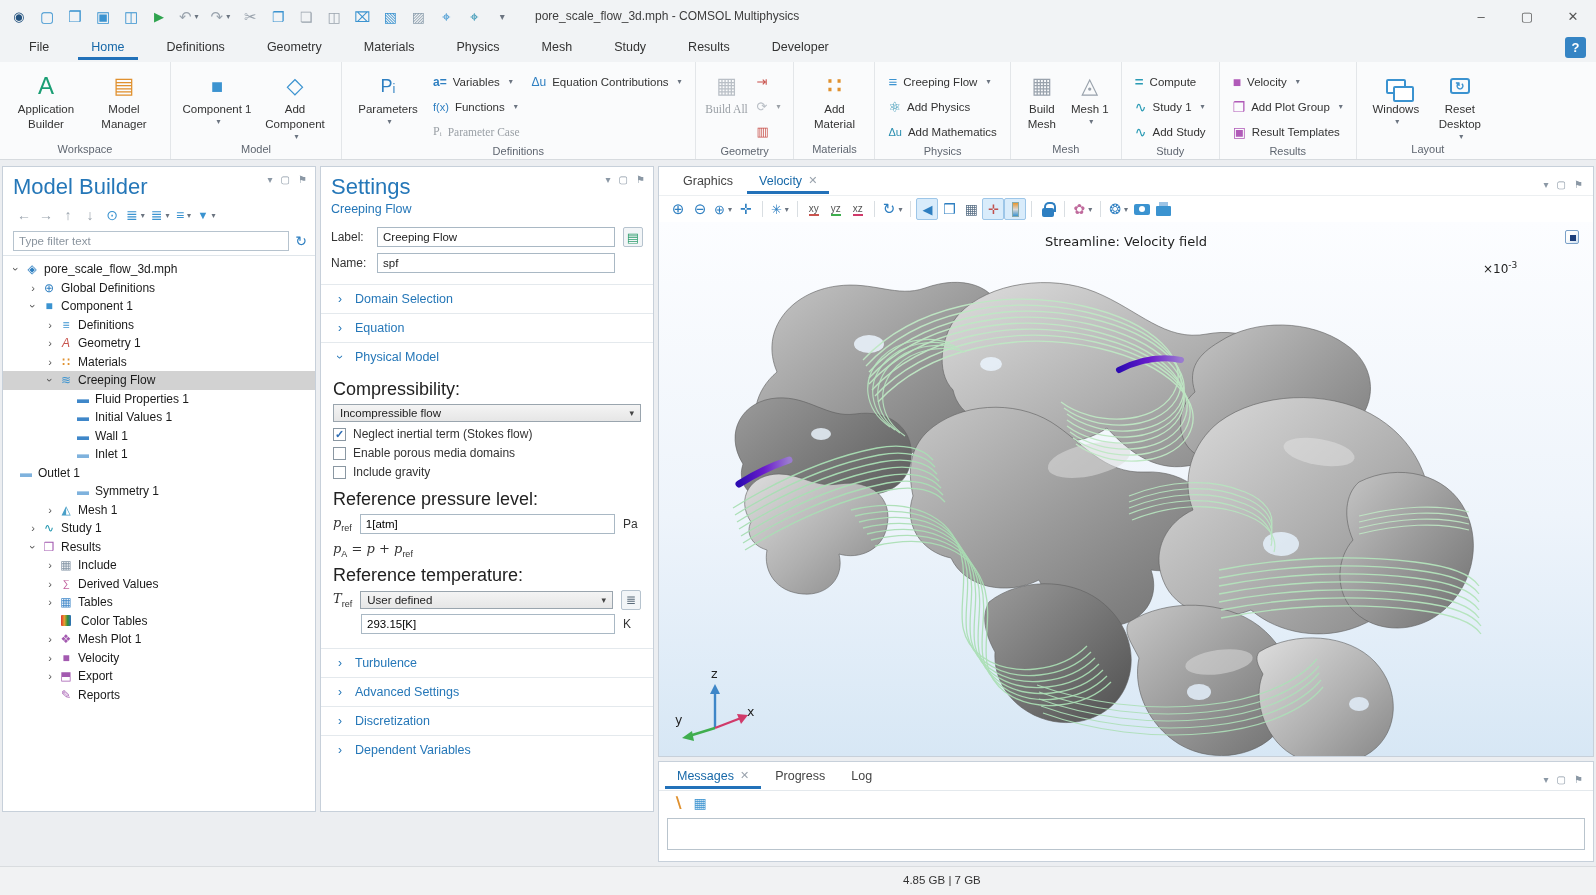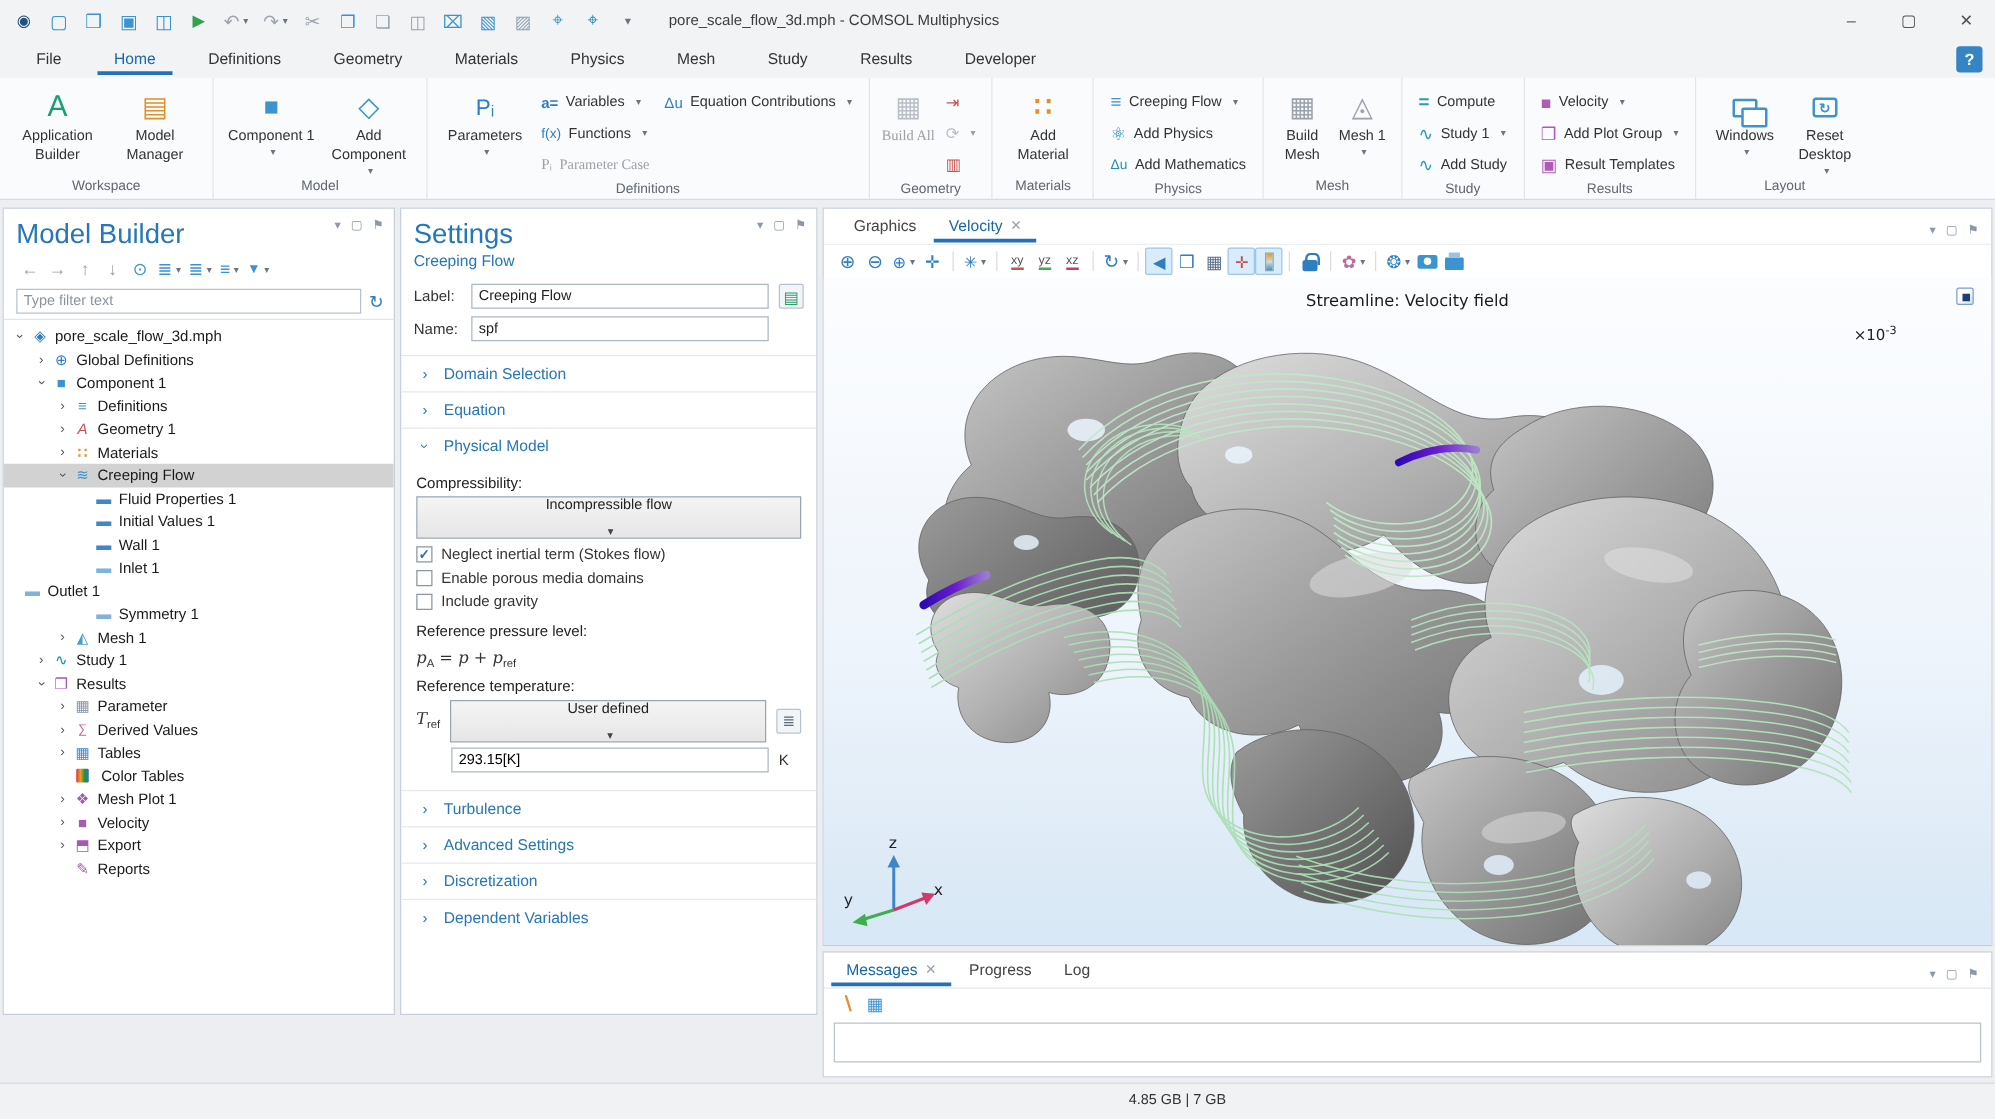--- a/index.html
+++ b/index.html
@@ -204,23 +204,23 @@
   .srow input { flex:1; height:20px; border:1px solid #a9b8c4; padding:0 5px;
     font-size:11.5px; font-family:inherit; color:#222; }
   .sidebtn { width:20px; height:20px; border:1px solid #b6c3ce; background:#f2f5f7;
     display:flex; align-items:center; justify-content:center; border-radius:2px; }
   .ic-rename::before { content:"▤"; color:#2f9e6e; font-size:13px; }
   .ic-list-up::before { content:"≣"; color:#5a6b7a; font-size:12px; }
   .sechead { display:flex; align-items:center; gap:8px; height:29px; padding:0 12px;
     border-top:1px solid #e4e9ed; color:#2577b8; font-size:12.5px; }
   .sechead .tchev { color:#2577b8; font-size:12px; }
   .sbody { padding:2px 12px 10px; }
-  .cap { font-size:12px; color:#222; margin:6px 0 4px; }
-  .combo { height:34px; background:linear-gradient(#f4f4f4,#e6e6e6); border:1px solid #9aa5ae;
-    display:flex; align-items:center; padding:0 6px; font-size:11.5px; color:#222;flex-direction:column; }
+  .cap { font-size:18px; color:#222; margin:6px 0 4px; }
+  .combo { height:18px; background:linear-gradient(#f4f4f4,#e6e6e6); border:1px solid #9aa5ae;
+    display:flex; align-items:center; padding:0 6px; font-size:11.5px; color:#222; }
   .combo .cval { flex:1; }
   .combo .caret { font-size:9px; color:#444; }
   .cbrow { display:flex; align-items:center; gap:7px; margin:5px 0; font-size:12px; }
   .cbox { width:13px; height:13px; border:1px solid #8a97a2; background:#fff;
     display:inline-flex; align-items:center; justify-content:center; }
   .cbox.checked::after { content:"✓"; color:#2e6db4; font-size:11px; font-weight:bold; }
   .mathsym { font-family:"DejaVu Serif", serif; font-style:italic; font-size:13px; }
   .mathsym sub { font-style:normal; font-size:9px; font-family:"Liberation Sans",sans-serif; }
   .frow { display:flex; align-items:center; gap:8px; margin:4px 0; }
   .frow input { flex:1; height:20px; border:1px solid #a9b8c4; padding:0 5px;
@@ -679,21 +679,21 @@
           <span>Study 1</span>
         </div>
         <div class="trow" style="padding-left: 23px;">
           <span class="tchev open">›</span>
           <span class="ticon ti-results"></span>
           <span>Results</span>
         </div>
         <div class="trow" style="padding-left: 40px;">
           <span class="tchev">›</span>
           <span class="ticon ti-datasets"></span>
-          <span>Parameter</span>
+          <span>Include</span>
         </div>
         <div class="trow" style="padding-left: 40px;">
           <span class="tchev">›</span>
           <span class="ticon ti-derived"></span>
           <span>Derived Values</span>
         </div>
         <div class="trow" style="padding-left: 40px;">
           <span class="tchev">›</span>
           <span class="ticon ti-tables"></span>
           <span>Tables</span>
@@ -777,20 +777,25 @@
       <div class="cbrow">
         <span class="cbox"></span>
         <span>Enable porous media domains</span>
       </div>
       <div class="cbrow">
         <span class="cbox"></span>
         <span>Include gravity</span>
       </div>
 
       <div class="cap" style="margin-top:10px">Reference pressure level:</div>
+      <div class="frow">
+        <span class="mathsym"><i>p</i><sub>ref</sub></span>
+        <input type="text" value="1[atm]" style="">
+        <span class="unit">Pa</span>
+      </div>
       <div class="eqline mathsym">
         <i>p</i><sub>A</sub>
         <span>=</span>
         <i>p</i>
         <span>+</span>
         <i>p</i><sub>ref</sub>
       </div>
 
       <div class="cap">Reference temperature:</div>
       <div class="frow">

